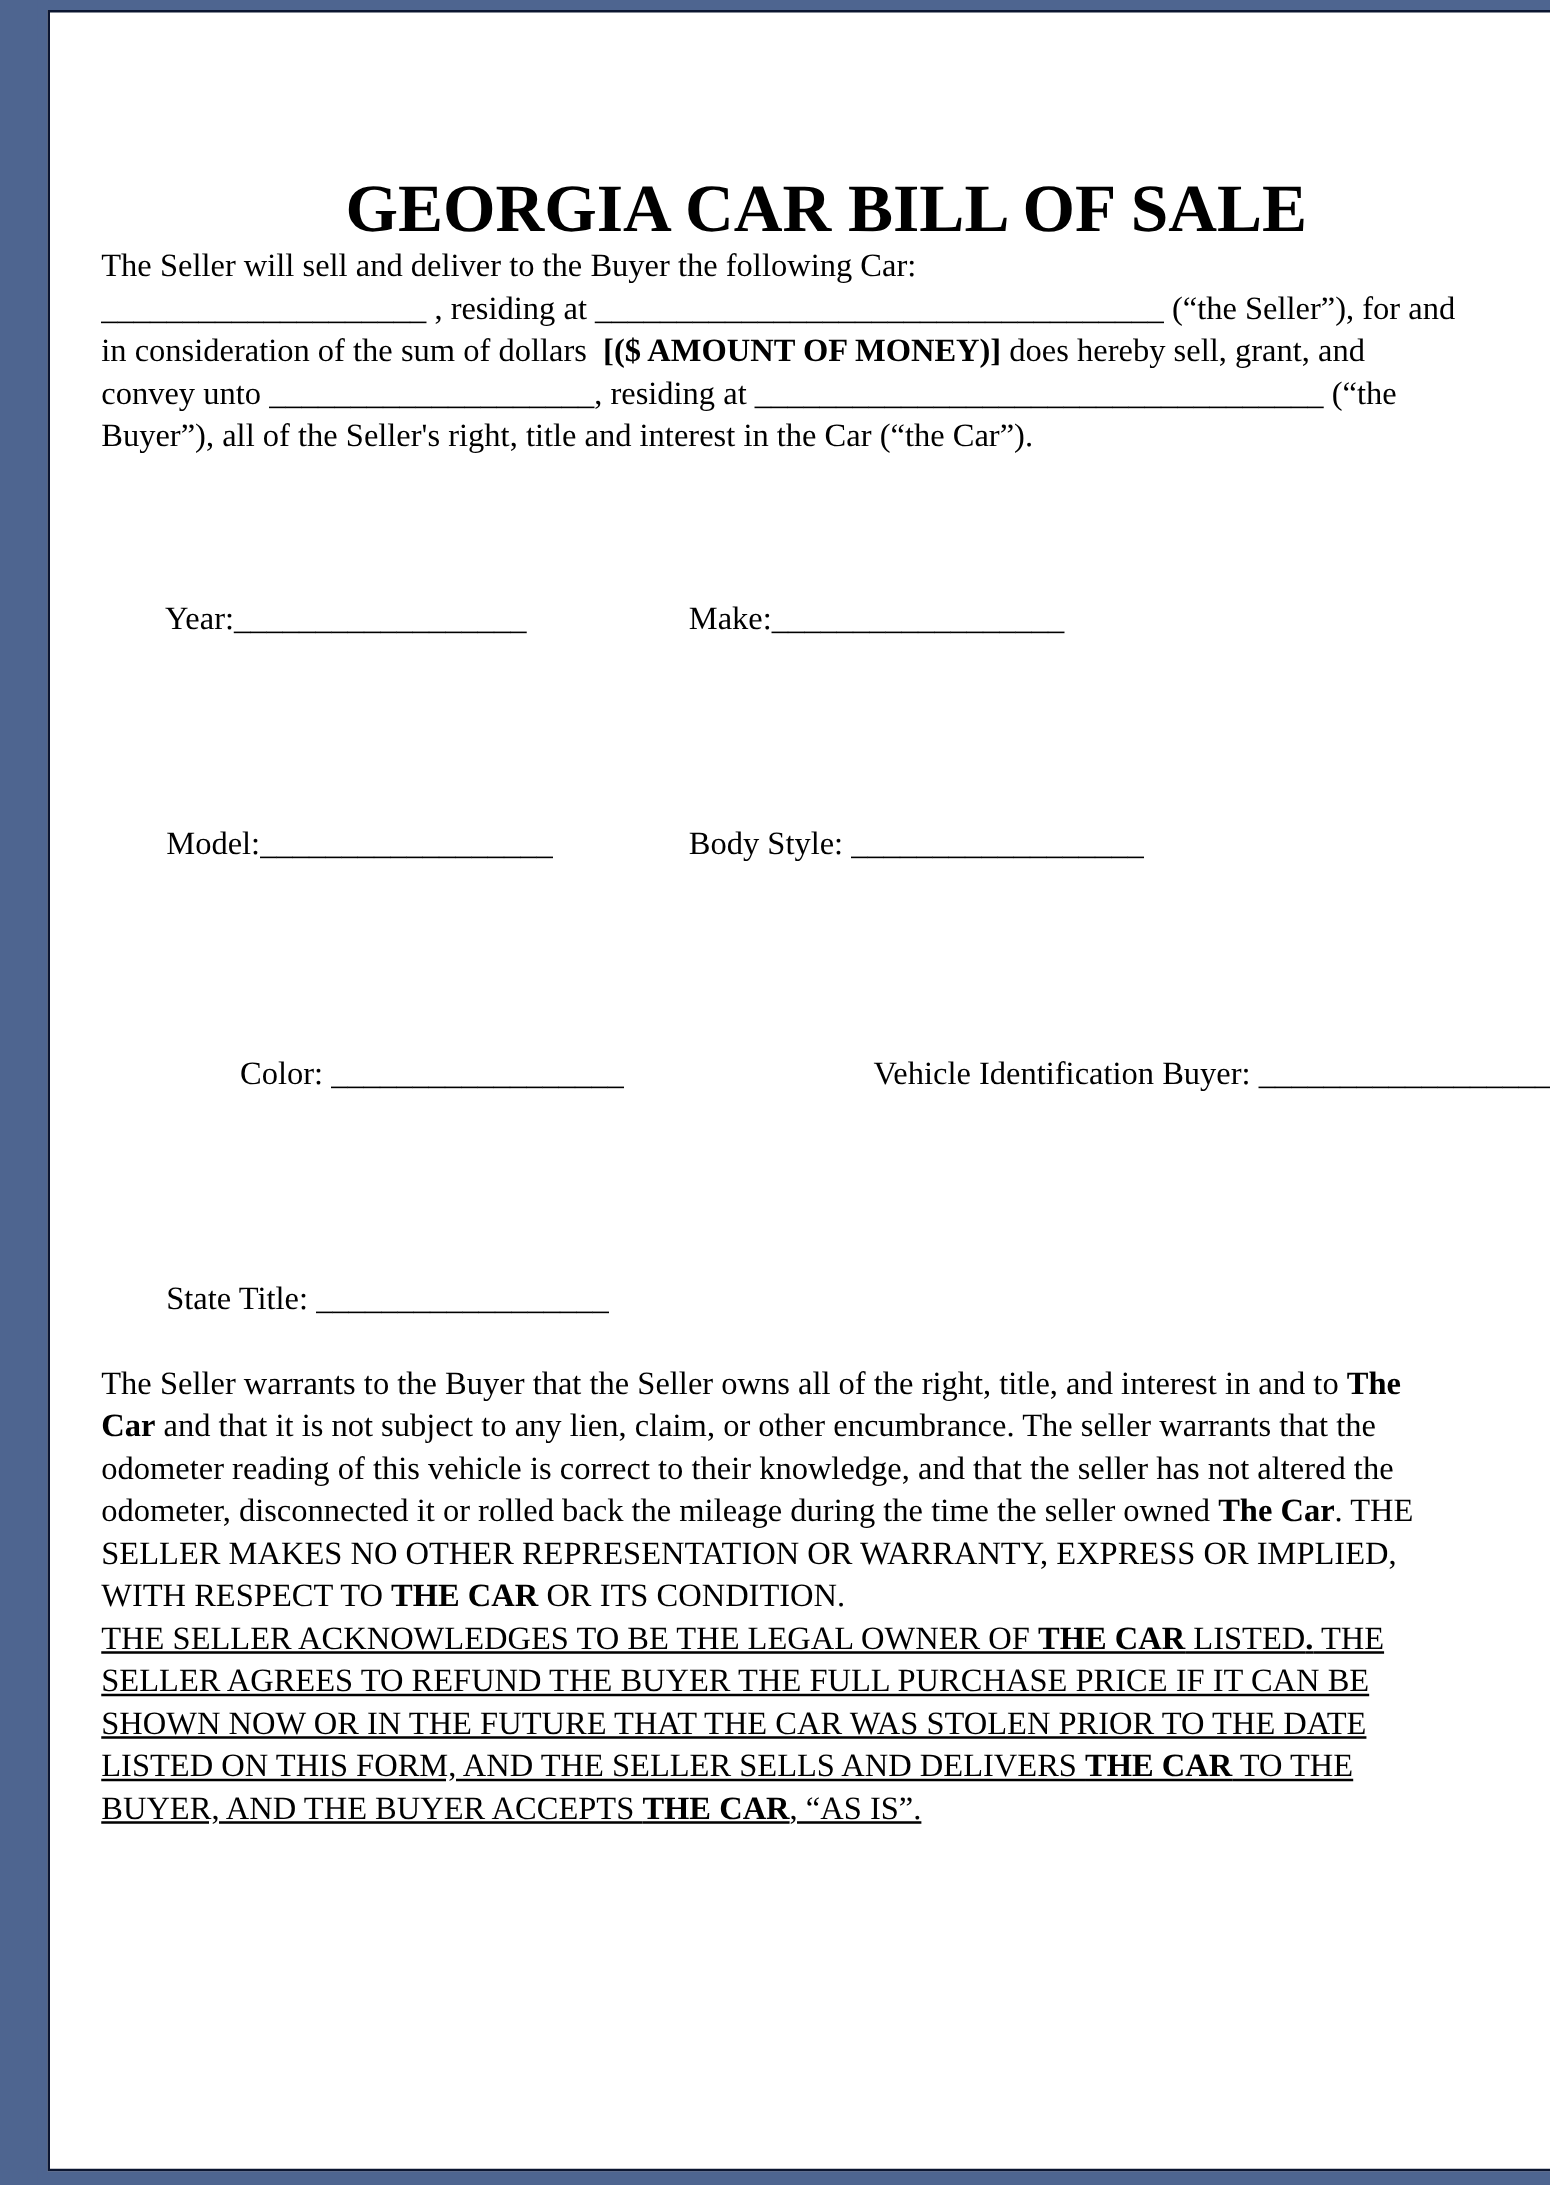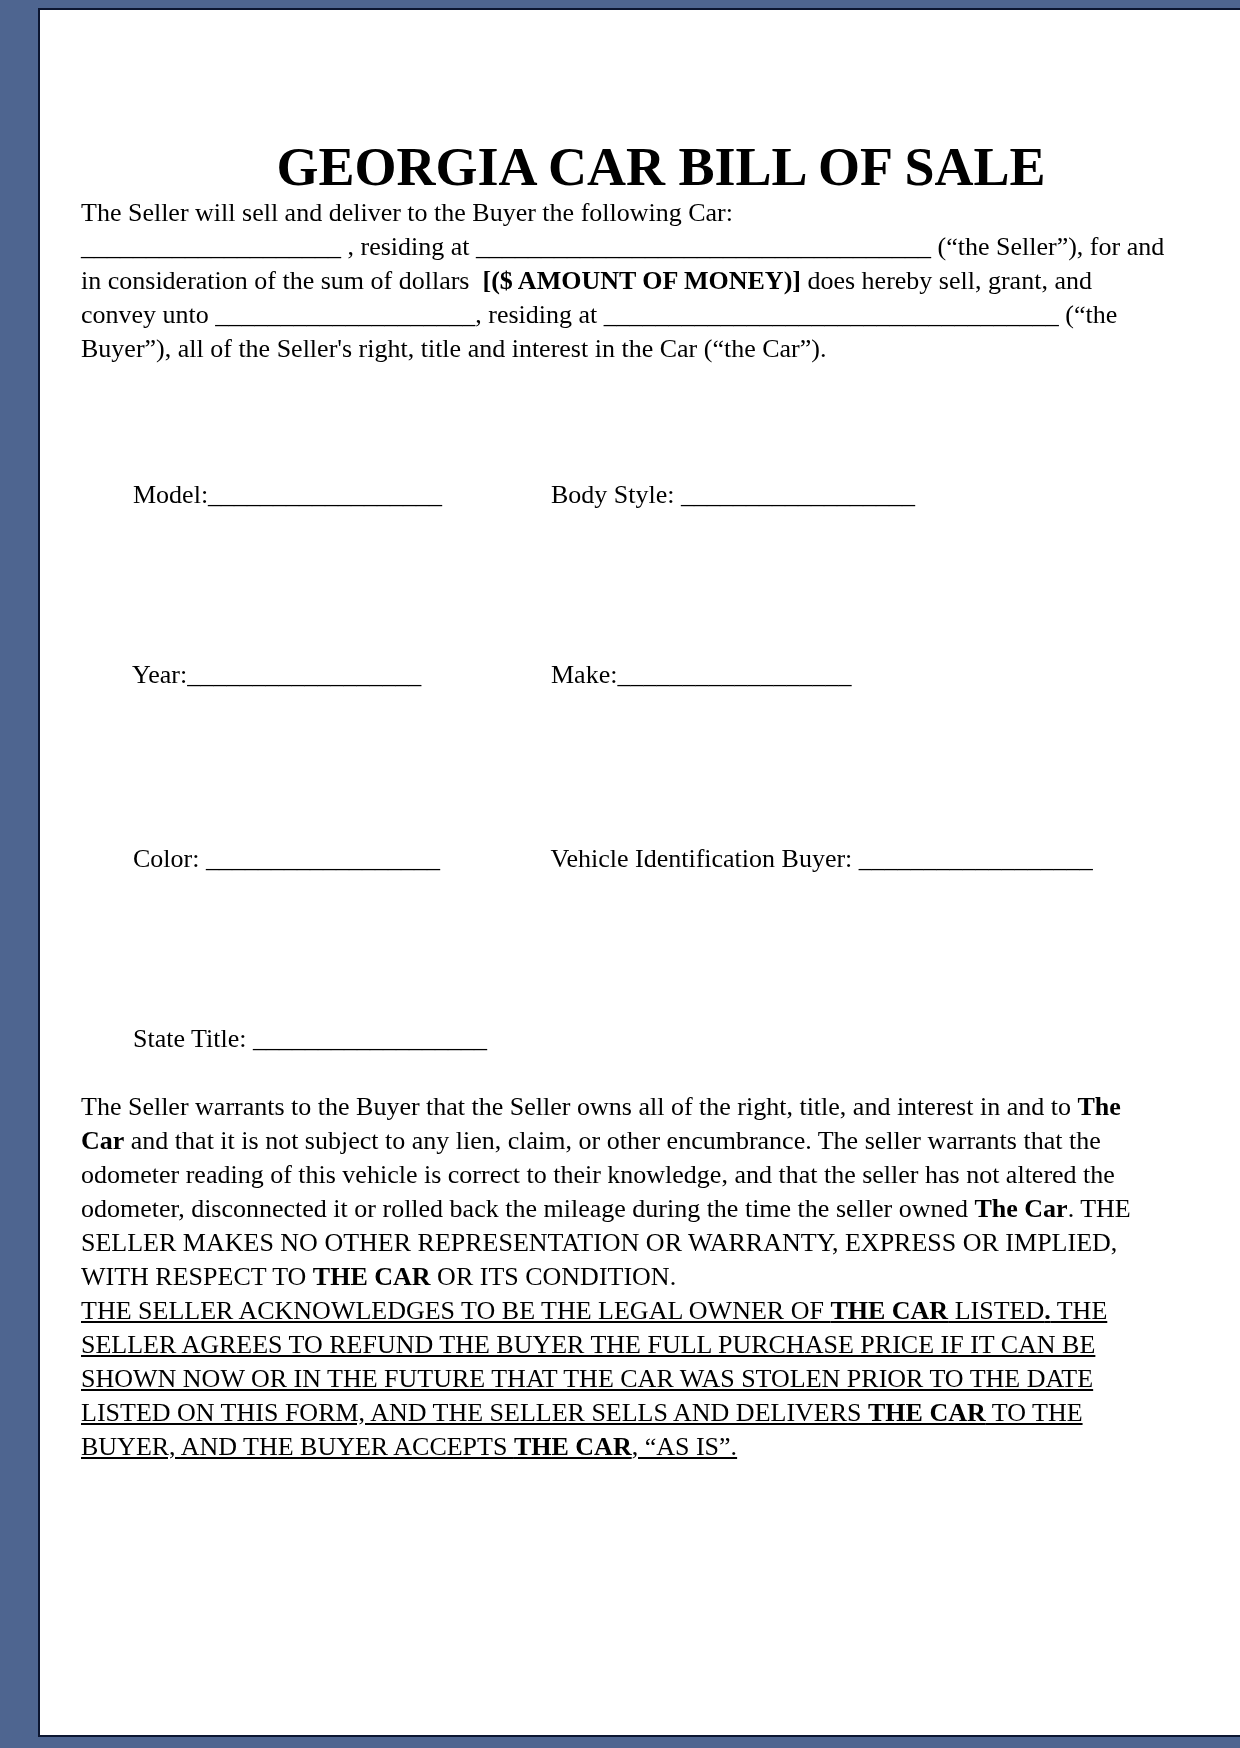--- a/index.html
+++ b/index.html
@@ -47,56 +47,56 @@
   .delivery   { margin-top: 86px; }
   .warranty   { margin-top: 80px; }
   .acknowledge{ margin-top: 84px; text-decoration: underline; }
   b { font-weight: bold; }
   .field-row {
     display: flex;
     margin: 0;
   }
   .row-1 { margin-top: 78px; }
   .row-2 { margin-top: 78px; }
-  .row-3 { margin-top: 82px; }
+  .row-3 { margin-top: 82px; text-align: right; }
   .row-4 { margin-top: 78px; }
   .cell-left { flex: 0 0 418px; white-space: pre; }
   .cell-right { flex: 1 1 auto; white-space: pre; }
   .cell-left span, .cell-right span { white-space: pre; }
 </style>
 </head>
 <body>
 
 <div class="frame">
   <div class="page">
 
     <h1 class="doc-title">GEORGIA CAR BILL OF SALE</h1>
 
     <p class="flow delivery">The Seller will sell and deliver to the Buyer the following Car:</p>
 
     <p class="flow intro"><span>____________________ , residing at ___________________________________ (“the Seller”), for and
 in consideration of the sum of dollars  </span><b>[($ AMOUNT OF MONEY)]</b><span> does hereby sell, grant, and
 convey unto ____________________, residing at ___________________________________ (“the
 Buyer”), all of the Seller's right, title and interest in the Car (“the Car”).</span></p>
 
+    <div class="field-row row-1">
+      <span class="cell-left">
+        <span>Year:</span><span class="blank">__________________</span>
+      </span>
+      <span class="cell-right">
+        <span>Make:</span><span class="blank">__________________</span>
+      </span>
+    </div>
+
     <div class="field-row row-2">
       <span class="cell-left">
         <span>Model:</span><span class="blank">__________________</span>
       </span>
       <span class="cell-right">
         <span>Body Style: </span><span class="blank">__________________</span>
-      </span>
-    </div>
-
-    <div class="field-row row-1">
-      <span class="cell-left">
-        <span>Year:</span><span class="blank">__________________</span>
-      </span>
-      <span class="cell-right">
-        <span>Make:</span><span class="blank">__________________</span>
       </span>
     </div>
 
     <div class="field-row row-3">
       <span class="cell-left">
         <span>Color: </span><span class="blank">__________________</span>
       </span>
       <span class="cell-right">
         <span>Vehicle Identification Buyer: </span><span class="blank">__________________</span>
       </span>

